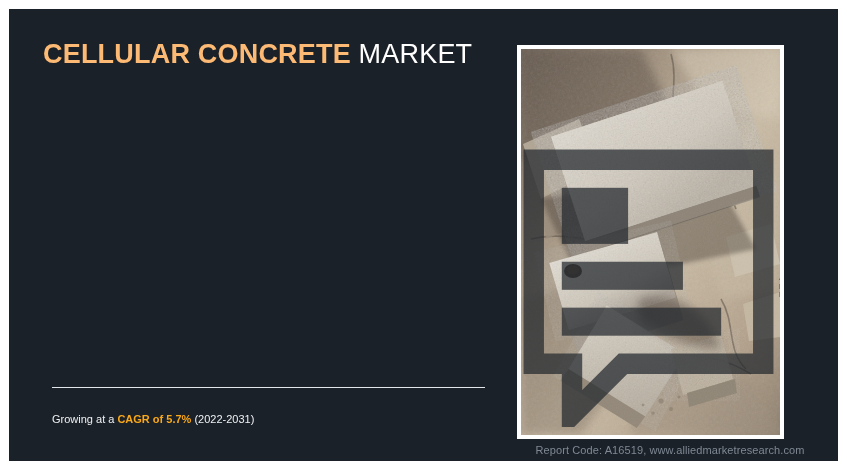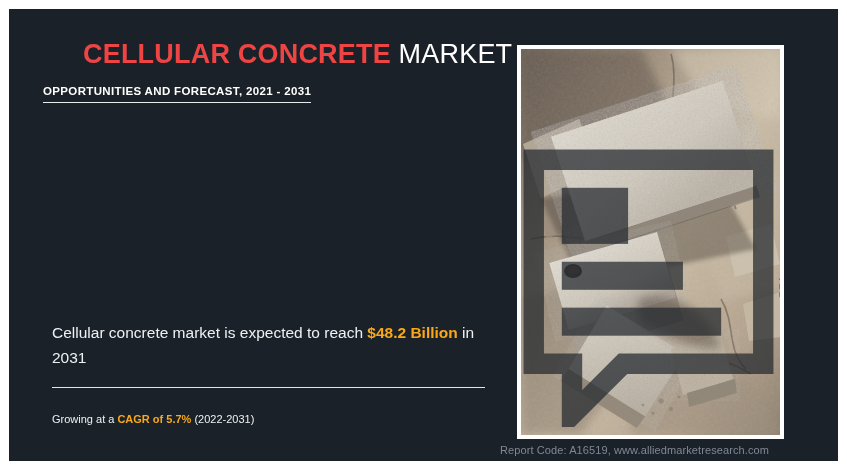--- a/index.html
+++ b/index.html
@@ -18,21 +18,21 @@
     overflow:hidden;
   }
 
   
   .left{position:absolute;left:34px;top:31px;width:460px;height:400px;}
 
   .title{
     font-size:27px;letter-spacing:.2px;line-height:1.1;
     white-space:nowrap;margin:0;padding:0;
   }
-  .title .kw{color:#ef4444;font-weight:bold;margin-left:40px;}
+  .title .kw{color:#fdba74;font-weight:bold;}
   .title .rest{color:#ffffff;font-weight:normal;}
 
   .subtitle-wrap{margin-top:15px;display:inline-block;}
   .subtitle{
     color:#ffffff;font-size:11.5px;font-weight:bold;
     letter-spacing:.35px;white-space:nowrap;
     padding-bottom:5px;
   }
   .subtitle-rule{height:1px;background:#e9ecef;width:100%;}
 
@@ -71,43 +71,36 @@
     opacity:.72;
   }
   .wm-mark{width:20px;height:22px;flex:0 0 auto;}
   .wm-text{
     font-size:7.5px;line-height:1.12;font-weight:bold;
     color:#23282e;letter-spacing:.1px;
   }
 
   .footer{
     position:absolute;left:491px;top:435px;width:340px;
-    text-align:left;
+    text-align:center;
     color:#7f8894;font-size:11px;letter-spacing:.1px;
     white-space:nowrap;
   }
 </style>
 </head>
 <body>
 
 <div class="canvas">
   <div class="card">
 
     <div class="left">
 
       <h1 class="title"><span class="kw">CELLULAR CONCRETE</span><span class="rest"> MARKET</span></h1>
 
-      <div class="subtitle-wrap">
-        <div class="subtitle">OPPORTUNITIES AND FORECAST, 2021 - 2031</div>
-        <div class="subtitle-rule"></div>
-      </div>
-
-      <div class="body-block">
-        <div class="stat-line"><span>Cellular concrete market is expected to reach </span><span class="hl">$48.2 Billion</span><span> in 2031</span></div>
-      </div>
+
 
       <div class="divider"></div>
 
       <div class="cagr-line"><span>Growing at a </span><span class="hl">CAGR of 5.7%</span><span> (2022-2031)</span></div>
     </div>
 
     <div class="photo-frame">
       <div class="photo">
         <svg viewBox="0 0 259 386" preserveAspectRatio="none" aria-hidden="true">
           <defs>

